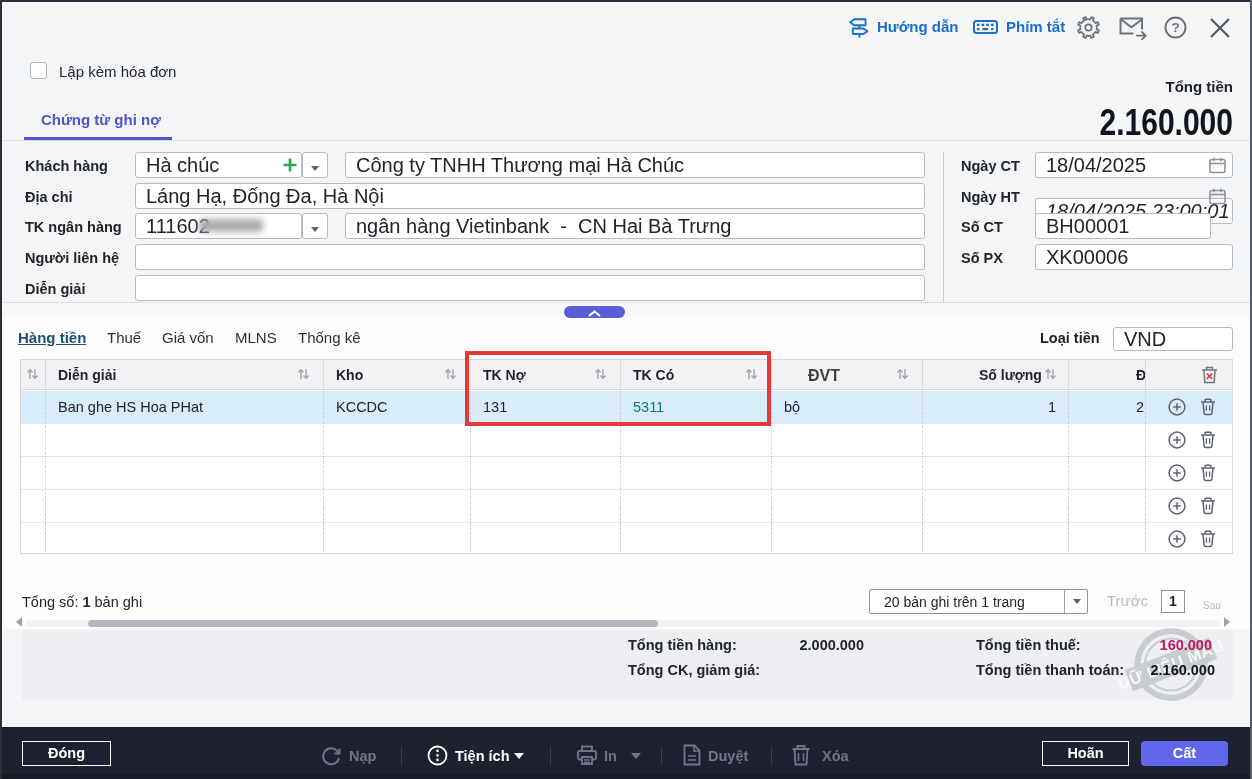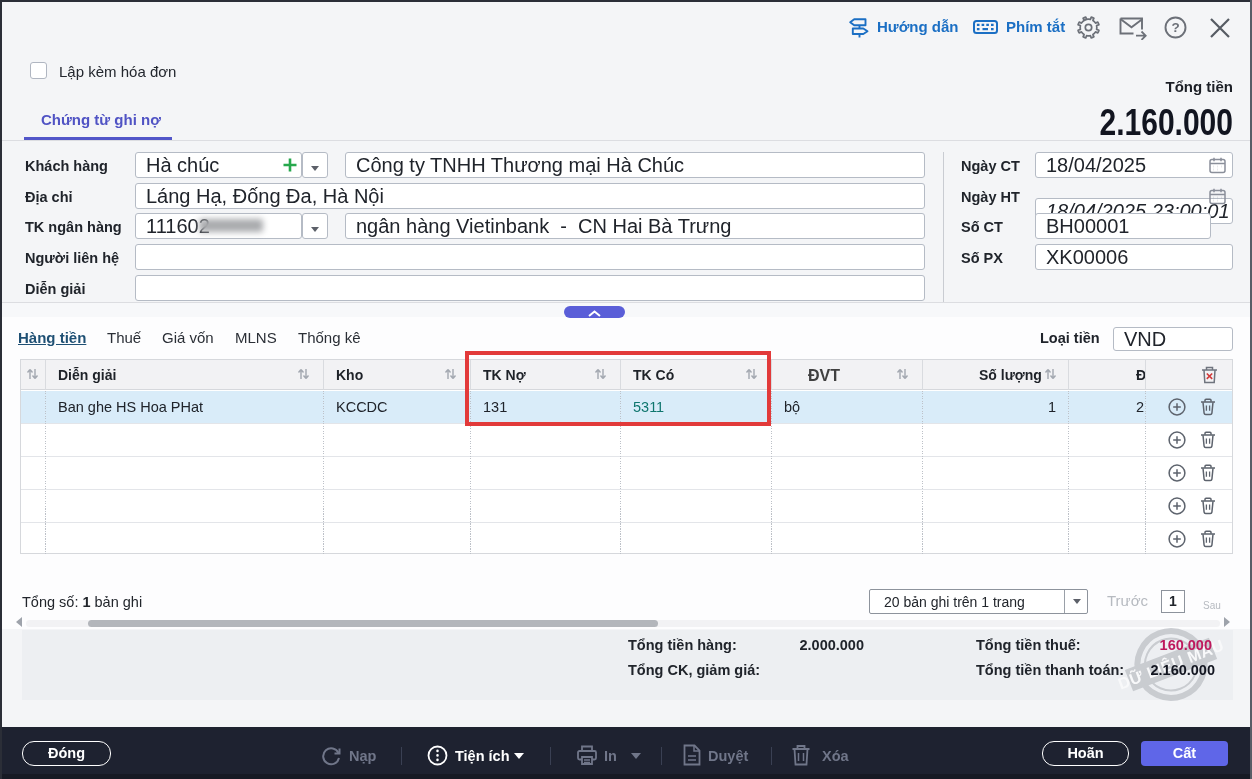--- a/index.html
+++ b/index.html
@@ -6,21 +6,21 @@
 body { width:1252px; height:779px; overflow:hidden; font-family:"Liberation Sans", sans-serif; background:#f4f5f7; }
 #app { position:relative; width:1252px; height:779px; background:#f4f5f7; }
 .abs { position:absolute; }
 .lbl { position:absolute; font-size:14.5px; font-weight:bold; color:#20242b; white-space:nowrap; }
 .inp { position:absolute; height:26px; background:#fff; border:1px solid #b5bbc5; border-radius:3px; font-size:20px; color:#20242b; line-height:24px; padding:0 10px; white-space:nowrap; overflow:hidden; }
 .caretd { width:0; height:0; border-left:4.5px solid transparent; border-right:4.5px solid transparent; border-top:5.5px solid #5c6069; display:inline-block; }
 .hline { position:absolute; height:1px; background:#dcdde1; }
 .vline { position:absolute; width:1px; background:#c9ccd2; }
 .vdot { width:1px; background-image:repeating-linear-gradient(to bottom,#bdc1c8 0 1px,transparent 1px 2.5px); }
 .vsep { top:747px; width:1px; height:18px; background:#3a4053; }
-.btn-outline { height:25px; border:1px solid #fff; border-radius:12px; text-align:center; line-height:23px; font-size:14.5px; font-weight:bold; color:#fff; }
+.btn-outline { height:25px; border:1px solid #fff; border-radius:0; text-align:center; line-height:23px; font-size:14.5px; font-weight:bold; color:#fff; }
 </style>
 </head>
 <body>
 <div id="app">
 <svg width="0" height="0" style="position:absolute;">
 <defs>
 <g id="sorticon" fill="none" stroke="#a3a8b0" stroke-width="1.4">
   <path d="M4 12 V2.5 M4 2.5 L1.5 5.5 M4 2.5 L6.5 5.5"></path>
   <path d="M9 2 V11.5 M9 11.5 L6.5 8.5 M9 11.5 L11.5 8.5"></path>
 </g>

